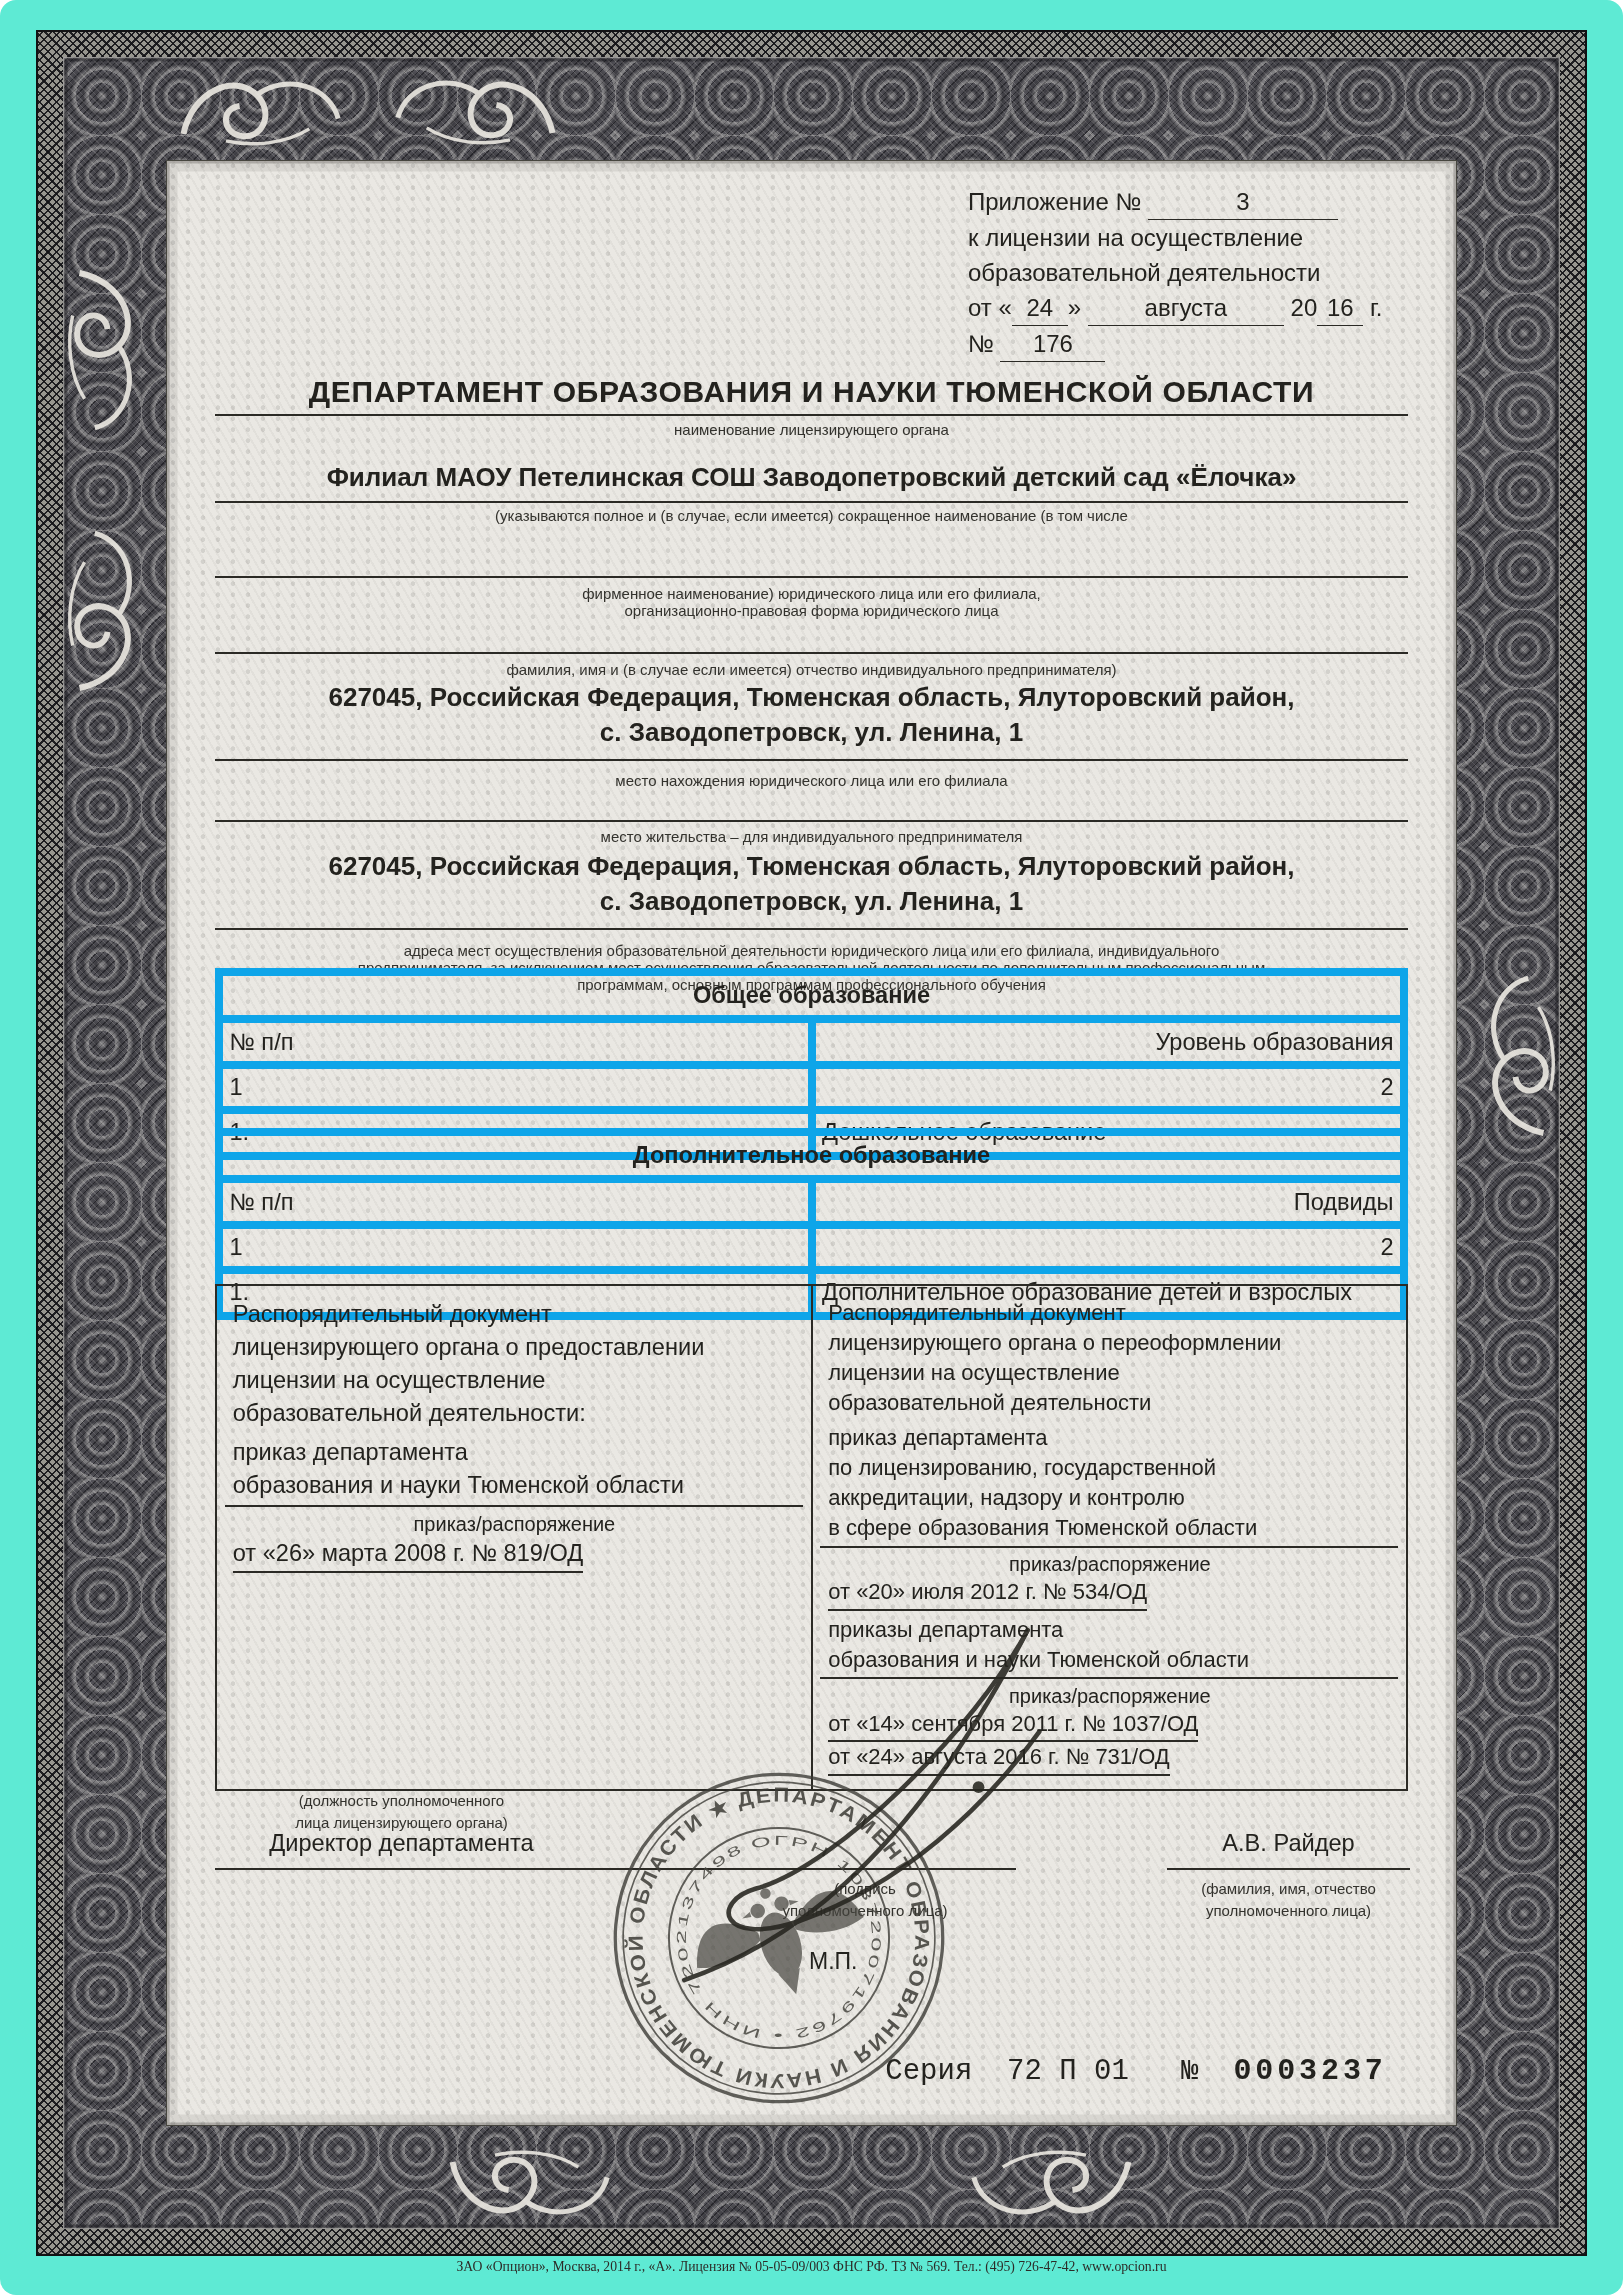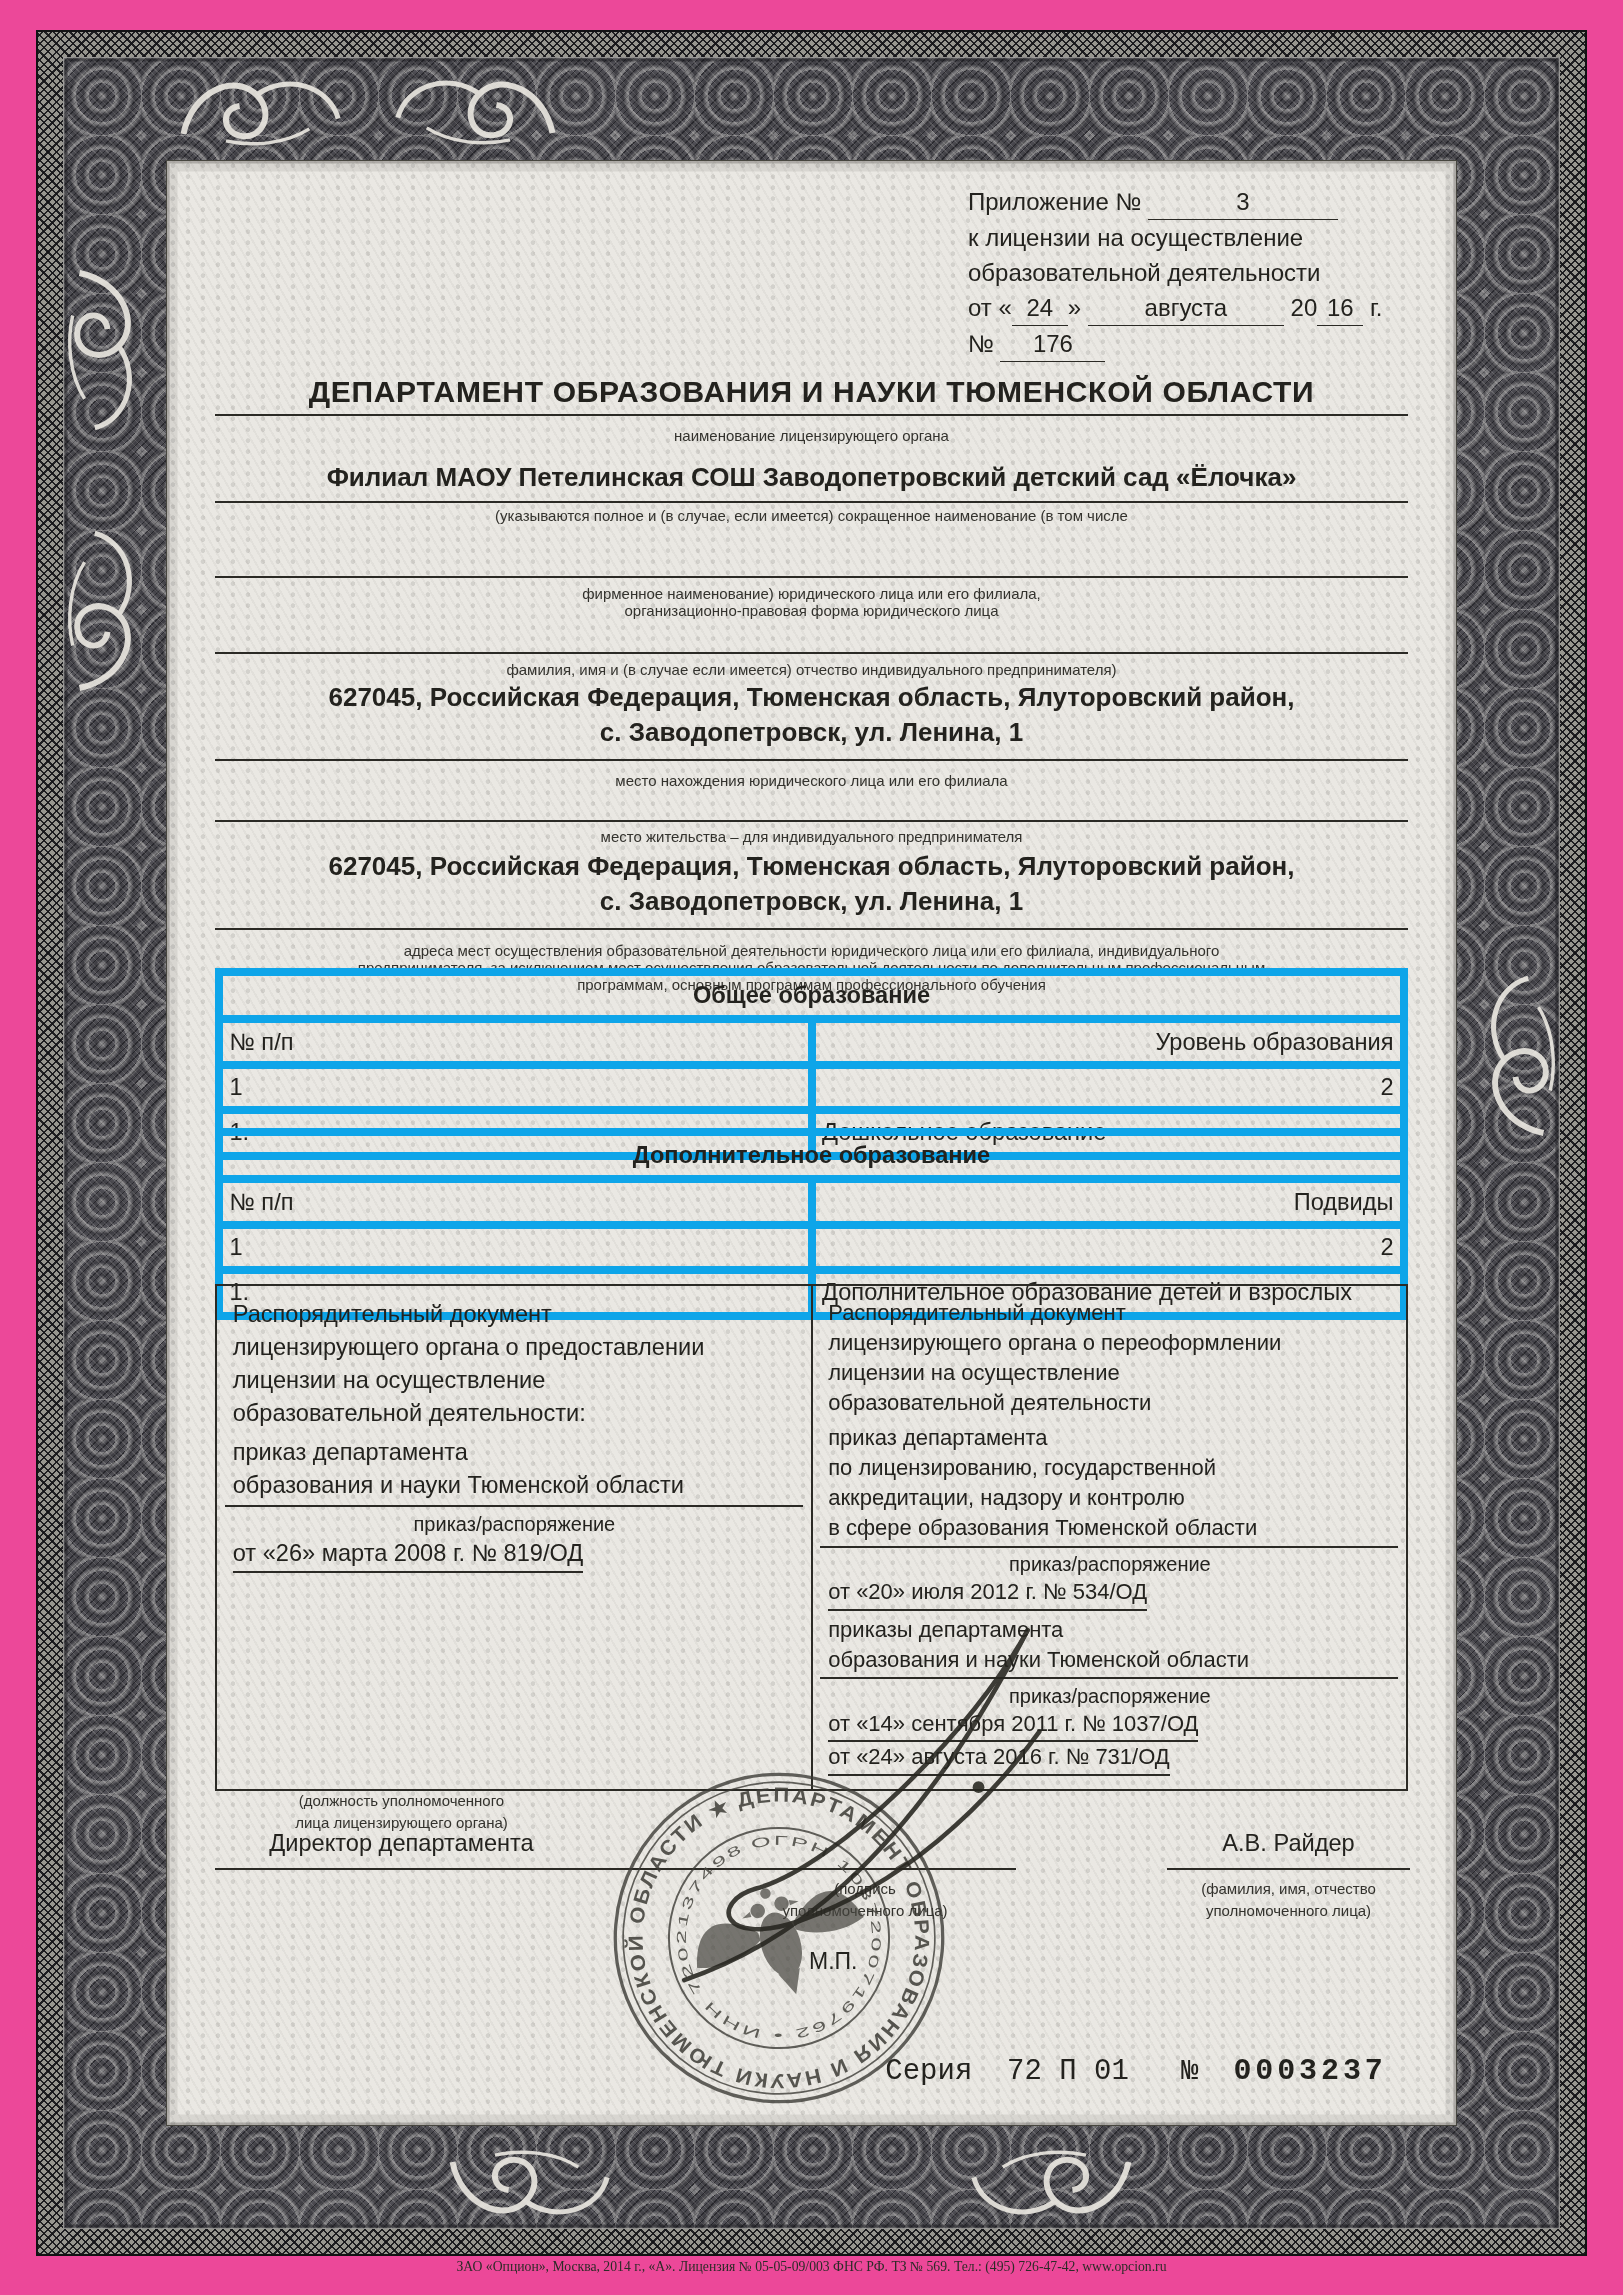--- a/index.html
+++ b/index.html
@@ -1,17 +1,17 @@
 <!DOCTYPE html>
 <html style="font-size:10.5px"><head>
 <meta charset="utf-8">
 <style>
   html,body{margin:0;padding:0;background:#ffffff;}
-  .page{position:relative;width:1623px;height:2295px;background:#ec4899;overflow:hidden;
-        font-family:"Liberation Sans", sans-serif;color:#23221e;}
+  .page{position:relative;width:1623px;height:2295px;background:#5eead4;overflow:hidden;
+        font-family:"Liberation Sans", sans-serif;color:#23221e;border-radius:16px;}
   
   .frame{position:absolute;left:36px;top:29.5px;right:36px;bottom:39px;
          border:2px solid #121214;
          background-color:#97968f;
          background-image:
            repeating-linear-gradient(45deg, rgba(18,18,22,.9) 0 1.6px, rgba(0,0,0,0) 1.6px 5.9px),
            repeating-linear-gradient(-45deg, rgba(18,18,22,.9) 0 1.6px, rgba(0,0,0,0) 1.6px 5.9px);}
   .ornate{position:absolute;inset:25px;
           background-color:#55545a;
           background-image:
@@ -121,21 +121,21 @@
       </div>
       <div>
         <span>№</span>
         <span class="fillline" style="width:105px">176</span>
       </div>
     </div>
 
     <div class="abs ctr" style="left:0;top:217px;width:1295px">
       <div class="b" style="font-size:30px;letter-spacing:0.7px">ДЕПАРТАМЕНТ ОБРАЗОВАНИЯ И НАУКИ ТЮМЕНСКОЙ ОБЛАСТИ</div>
       <div class="ul" style="margin:3.9px 51px 0 51px;height:1.3px"></div>
-      <div class="cap" style="margin-top:11px">наименование лицензирующего органа</div>
+      <div class="cap" style="margin-top:5px">наименование лицензирующего органа</div>
     </div>
 
     <div class="abs ctr" style="left:0;top:304px;width:1295px">
       <div class="b" style="font-size:26px">Филиал МАОУ Петелинская СОШ Заводопетровский детский сад «Ёлочка»</div>
       <div class="ul" style="margin:6.5px 51px 0 51px;height:1.3px"></div>
       <div class="cap" style="margin-top:3.9px">(указываются полное и (в случае, если имеется) сокращенное наименование (в том числе</div>
     </div>
 
     <div class="abs ul" style="left:51px;top:393px;width:1193px;height:25px"></div>
     <div class="abs ctr" style="left:0;top:427px;width:1295px">

